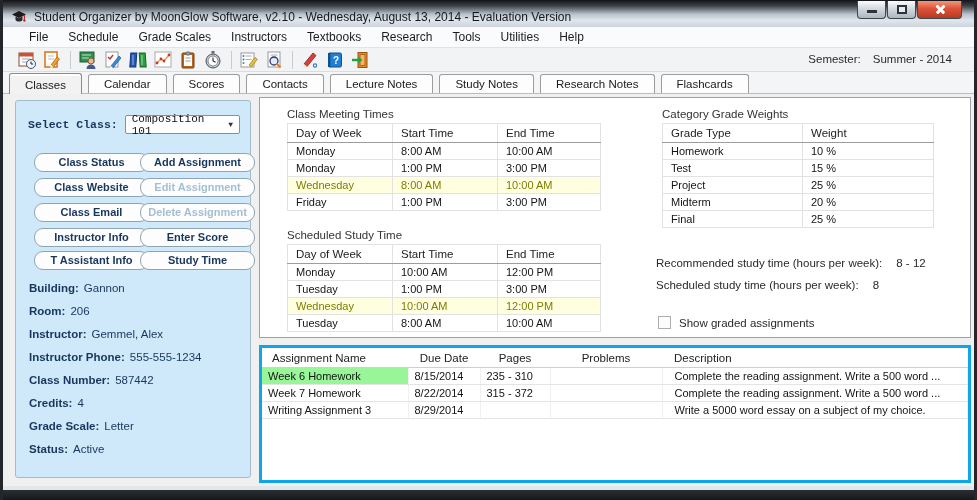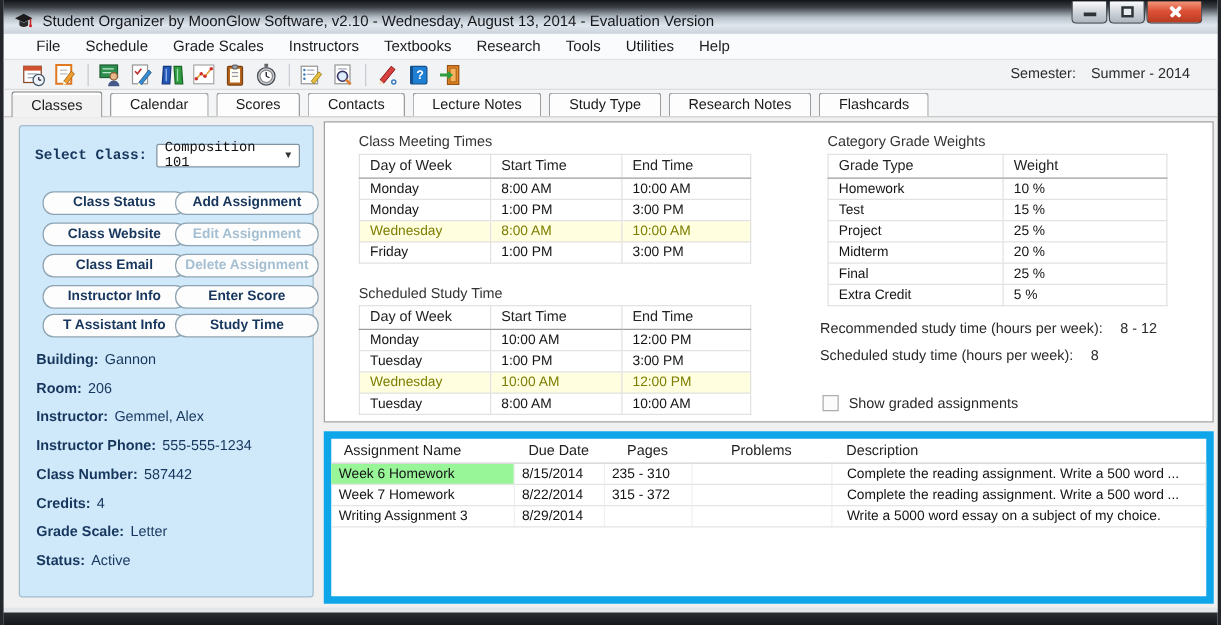--- a/index.html
+++ b/index.html
@@ -70,21 +70,21 @@
   .t-weights col.c1 { width:140px; }
   .lbl-meet { left:27px; top:10px; } .lbl-study { left:27px; top:131px; } .lbl-weights { left:402px; top:10px; }
   .study-line { position:absolute; left:396px; font-size:11.5px; color:#2a2a2a; }
   .study-line .v { margin-left:14px; }
   .sl1 { top:159px; } .sl2 { top:181px; }
   .check-row { position:absolute; left:398px; top:218px; display:flex; align-items:center; cursor:pointer; }
   .checkbox { width:13px; height:13px; background:#fcfcfc; border:1px solid #adadad; margin-right:8px; }
   .check-label { font-size:11.5px; color:#2a2a2a; }
 
   
-  .panel-bottom { position:absolute; left:256px; top:251px; width:712px; height:138px; background:#fff; border:6px solid #0ea5e9; }
+  .panel-bottom { position:absolute; left:256px; top:251px; width:712px; height:138px; background:#fff; border:3px solid #0ea5e9; }
   .asg-table { width:100%; border-collapse:collapse; table-layout:fixed; }
   .asg-table th { font-size:11.5px; font-weight:normal; color:#222; text-align:left; padding:4px 6px 3px 6px; border-bottom:1px solid #cfcfcf; }
   .asg-table td { font-size:11px; color:#141414; padding:2px 6px; height:17px; border-bottom:1px solid #e4e4e4; border-right:1px solid #f0f0f0; overflow:hidden; white-space:nowrap; }
   .asg-table .c-name { width:146px; } .asg-table .c-due { width:72px; } .asg-table .c-pages { width:70px; } .asg-table .c-prob { width:112px; }
   .name-olive { color:#6e6e00; }
   .name-maroon { color:#8b4540; }
   .cell-green { background:#98f598; }
   .due-red { color:#dd3333; }
   th.h-name { padding-left:10px; } th.h-due,th.h-pages { text-align:center; } th.h-prob { text-align:center; } th.h-desc { padding-left:12px; }
   td.d-desc { padding-left:12px; }
@@ -229,21 +229,21 @@
       <span>Semester:</span><b>Summer - 2014</b>
     </div>
   </div>
 
   <div class="tabbar">
     <span class="tab active">Classes</span>
     <span class="tab">Calendar</span>
     <span class="tab">Scores</span>
     <span class="tab">Contacts</span>
     <span class="tab">Lecture Notes</span>
-    <span class="tab">Study Type</span>
+    <span class="tab">Study Notes</span>
     <span class="tab">Research Notes</span>
     <span class="tab">Flashcards</span>
   </div>
 
   <div class="content">
 
     <div class="sidebar">
       <div class="select-row">
         <span class="select-label">Select Class:</span>
         <div class="dropdown">
@@ -371,24 +371,20 @@
               <td>25 %</td>
             </tr>
         <tr>
               <td>Midterm</td>
               <td>20 %</td>
             </tr>
         <tr>
               <td>Final</td>
               <td>25 %</td>
             </tr>
-        <tr>
-              <td>Extra Credit</td>
-              <td>5 %</td>
-            </tr>
       </tbody>
         </table>
 
       <div class="study-line sl1">
         <span>Recommended study time (hours per week):</span><span class="v">8 - 12</span>
       </div>
       <div class="study-line sl2">
         <span>Scheduled study time (hours per week):</span><span class="v">8</span>
       </div>
       <div class="check-row">

